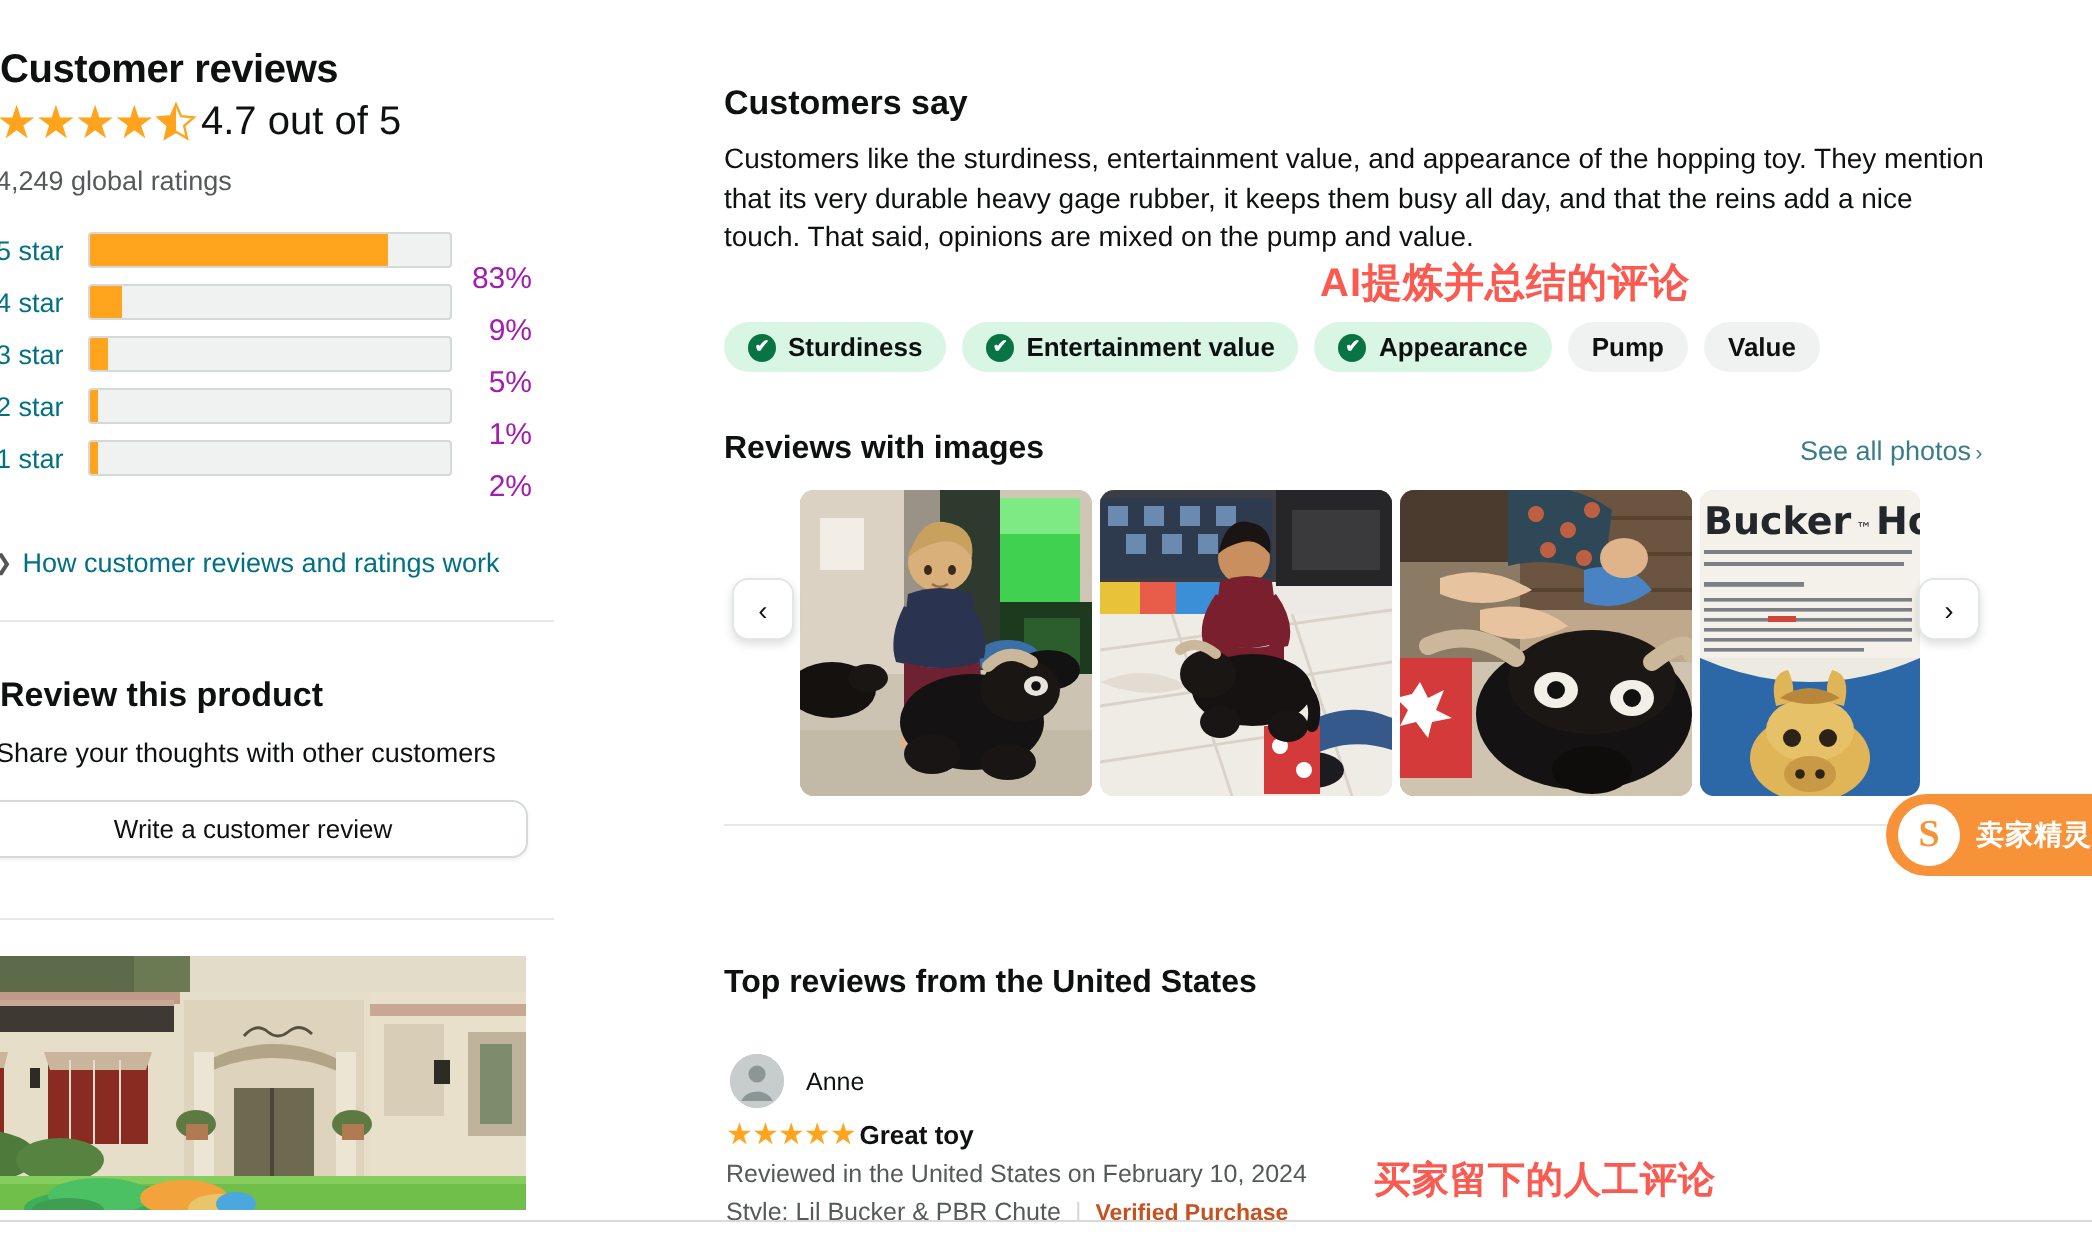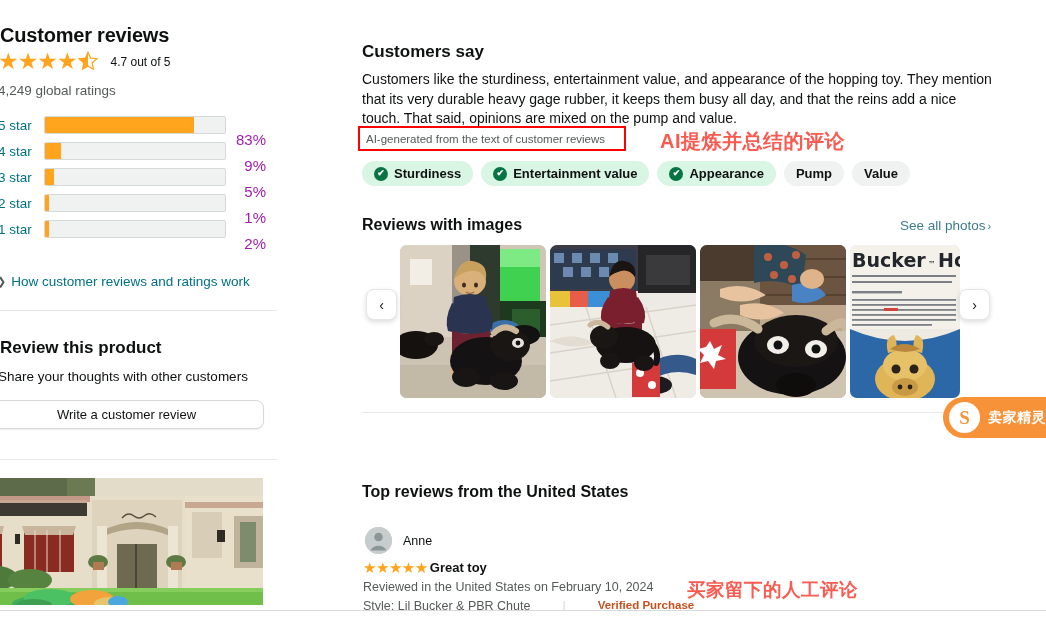--- a/index.html
+++ b/index.html
@@ -22,21 +22,21 @@
     position:absolute; left:14px; top:24px;
     font-size: 20px; font-weight: bold; letter-spacing: -0.2px;
     color:#0F1111;
   }
   .stars-row { position:absolute; left:12px; top:50px; display:flex; align-items:center; }
   .star-glyph { font-size: 23px; line-height: 23px; color:#FFA41C; letter-spacing:-1px; }
   .star-half {
     position:relative; display:inline-block; width:22px; height:23px;
     font-size:23px; line-height:23px;
   }
-  .rating-text { margin-left: 12px; font-size:12px; color:#0F1111; font-weight:400; }
+  .rating-text { margin-left: 2px; font-size:20px; color:#0F1111; font-weight:400; }
   .global-ratings {
     position:absolute; left:12px; top:83px;
     font-size:13.5px; color:#565959;
   }
 
   .histogram { position:absolute; left:12px; top:112px; width: 268px; }
   .hist-row { display:flex; align-items:center; height:26px; }
   .hist-label {
     width:46px; font-size:13.5px; color:#007185; flex:none;
   }
@@ -197,21 +197,21 @@
   .rev-star { font-size:15px; color:#FFA41C; line-height:15px; letter-spacing:-0.5px; }
   .rev-title { margin-left:2px; font-size:13px; font-weight:bold; color:#0F1111; }
 
   .rev-meta {
     position:absolute; left:1px; top:580px;
     font-size:12.5px; color:#565959;
   }
   .rev-style {
     position:absolute; left:1px; top:599px;
     font-size:12.5px; color:#565959;
-    display:flex; align-items:flex-start;gap:25px;
+    display:flex; align-items:flex-end;
   }
   .rev-style .sep { color:#D5D9D9; margin:0 7px; }
   .verified { color:#C7511F; font-weight:bold; font-size:11.5px; }
 
   .ann-red-2 {
     position:absolute; left:325px; top:577px;
     font-size:18.5px; color:#FA5A50; font-weight:bold;
     letter-spacing: 0.5px;
   }
 
@@ -390,23 +390,20 @@
       </svg>
     </div>
     <div class="left-edge-strip"></div>
   </div>
 
   <div class="main-col">
 
     <div class="cust-say-h">Customers say</div>
     <div class="cust-say-p">Customers like the sturdiness, entertainment value, and appearance of the hopping toy. They mention that its very durable heavy gage rubber, it keeps them busy all day, and that the reins add a nice touch. That said, opinions are mixed on the pump and value.</div>
 
-    <div class="ai-note-box">
-      <span class="ai-note-text">AI-generated from the text of customer reviews</span>
-    </div>
     <div class="ann-red-1">AI提炼并总结的评论</div>
 
     <div class="chips" id="chips">
         <div class="chip pos">
           <span class="check">✔</span>
           <span>Sturdiness</span>
         </div>
         <div class="chip pos">
           <span class="check">✔</span>
           <span>Entertainment value</span>

